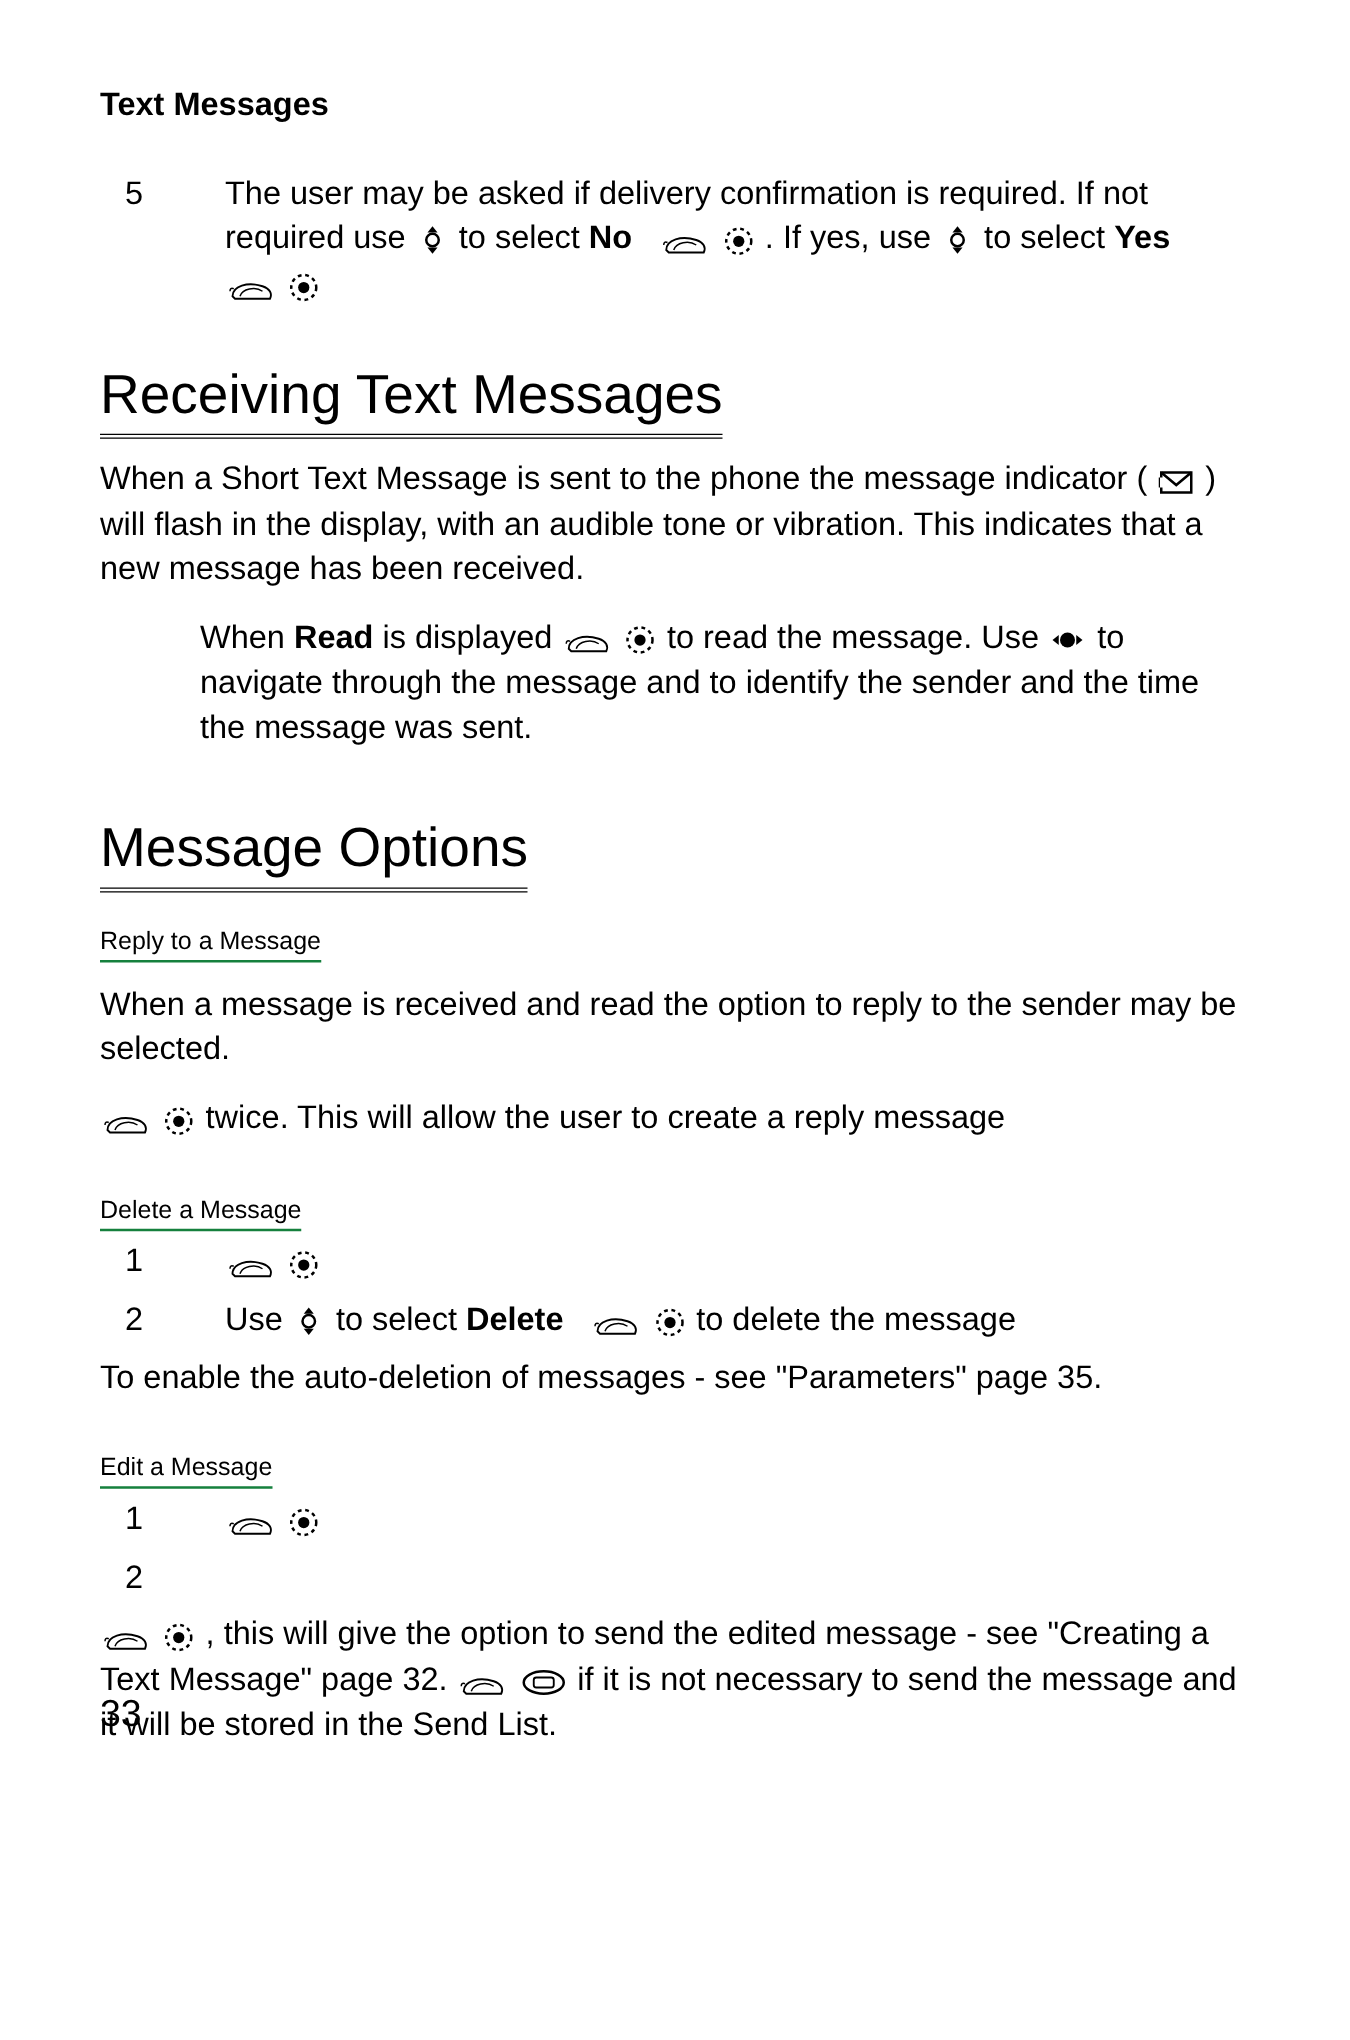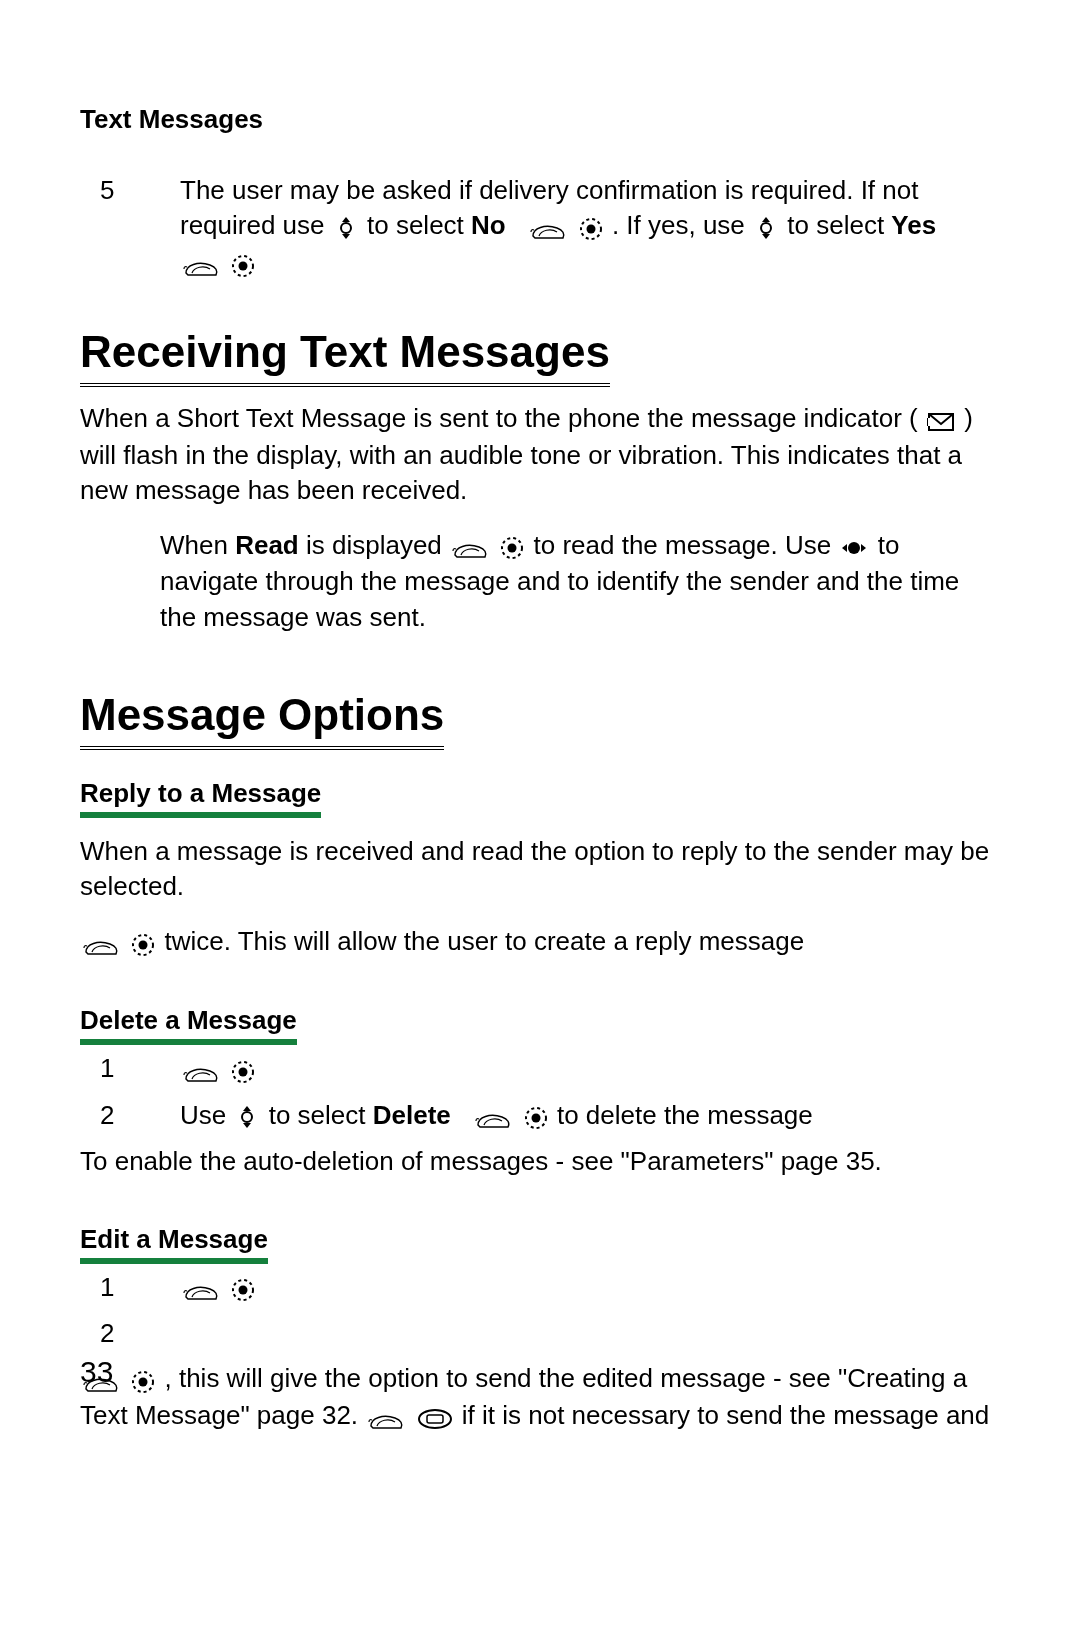--- a/index.html
+++ b/index.html
@@ -6,21 +6,21 @@
     margin: 0;
     padding: 0;
     background: #fff;
     font-family: "Gill Sans", "Gill Sans MT", "Trebuchet MS", Arial, sans-serif;
     color: #000;
   }
   .page {
     width: 1080px;
     height: 1436px;
     box-sizing: border-box;
-    padding: 102px 80px 40px 80px;
+    padding: 66px 80px 40px 80px;
     position: relative;
     font-size: 26px;
     line-height: 1.35;
     border-radius: 31px;
   }
   .header {
     font-weight: 700;
     font-size: 26px;
     margin-bottom: 36px;
   }
@@ -36,33 +36,33 @@
     text-align: left;
     padding-left: 20px;
   }
   .step-body {
     flex: 1;
   }
   .para {
     margin: 10px 0 20px 0;
   }
   h1.sec {
-    font-weight: 700;
+    font-weight: 400;
     font-size: 44px;
     margin: 30px 0 4px 0;
     display: inline-block;
     border-bottom: 4px double #000;
     padding-bottom: 2px;
   }
   h2.sub {
-    font-weight: 700;
-    font-size: 26px;
+    font-weight: 400;
+    font-size: 20px;
     margin: 22px 0 6px 0;
     display: inline-block;
-    border-bottom: 6px solid #15803d;
+    border-bottom: 2px solid #15803d;
     padding-bottom: 1px;
   }
   .note-box {
     background: #e5e5e5;
     padding: 10px 14px;
     margin: 14px 0 22px 0;
   }
   .note-box .note-label {
     font-style: italic;
     font-weight: 700;

